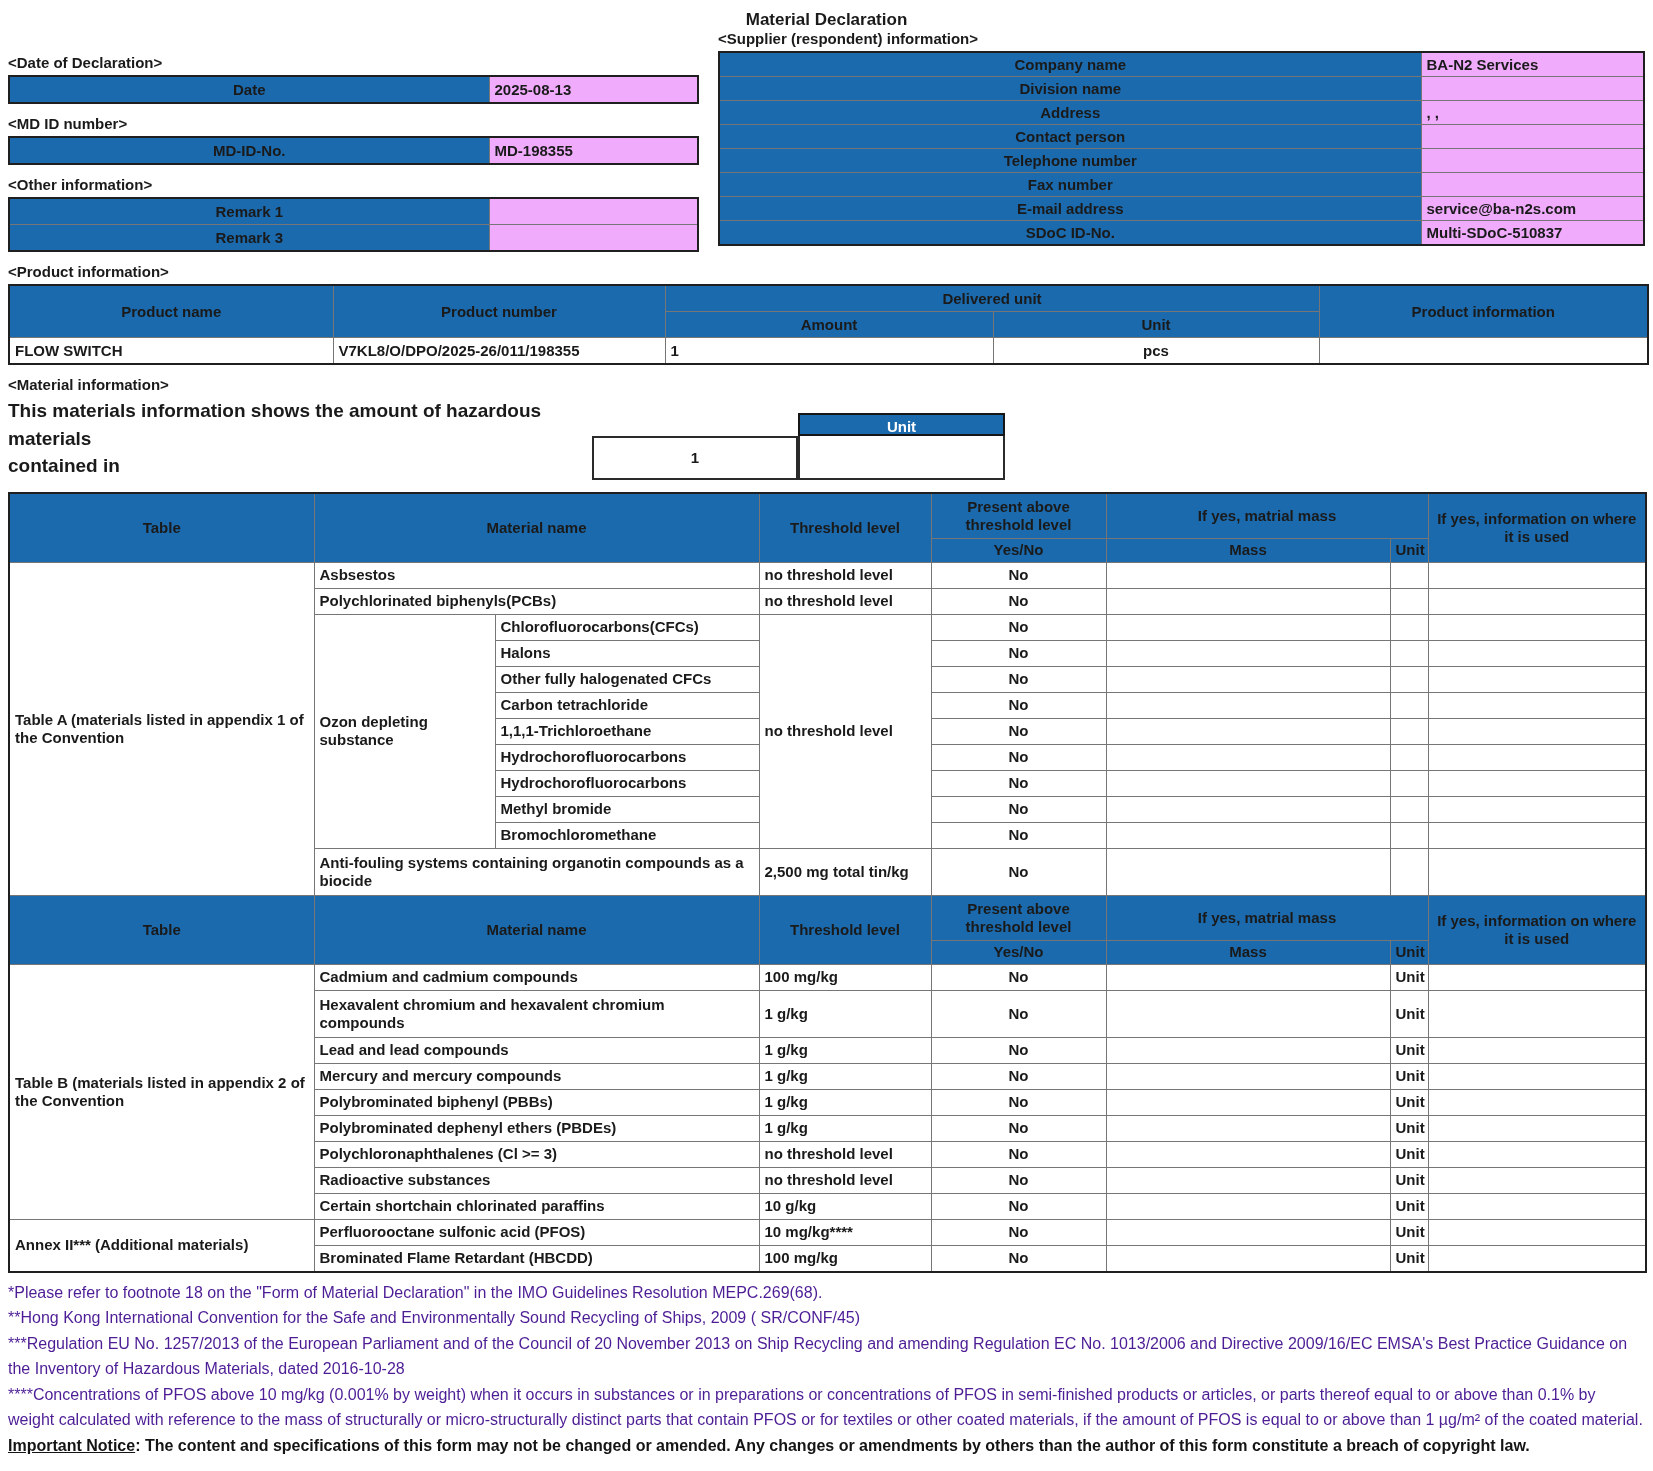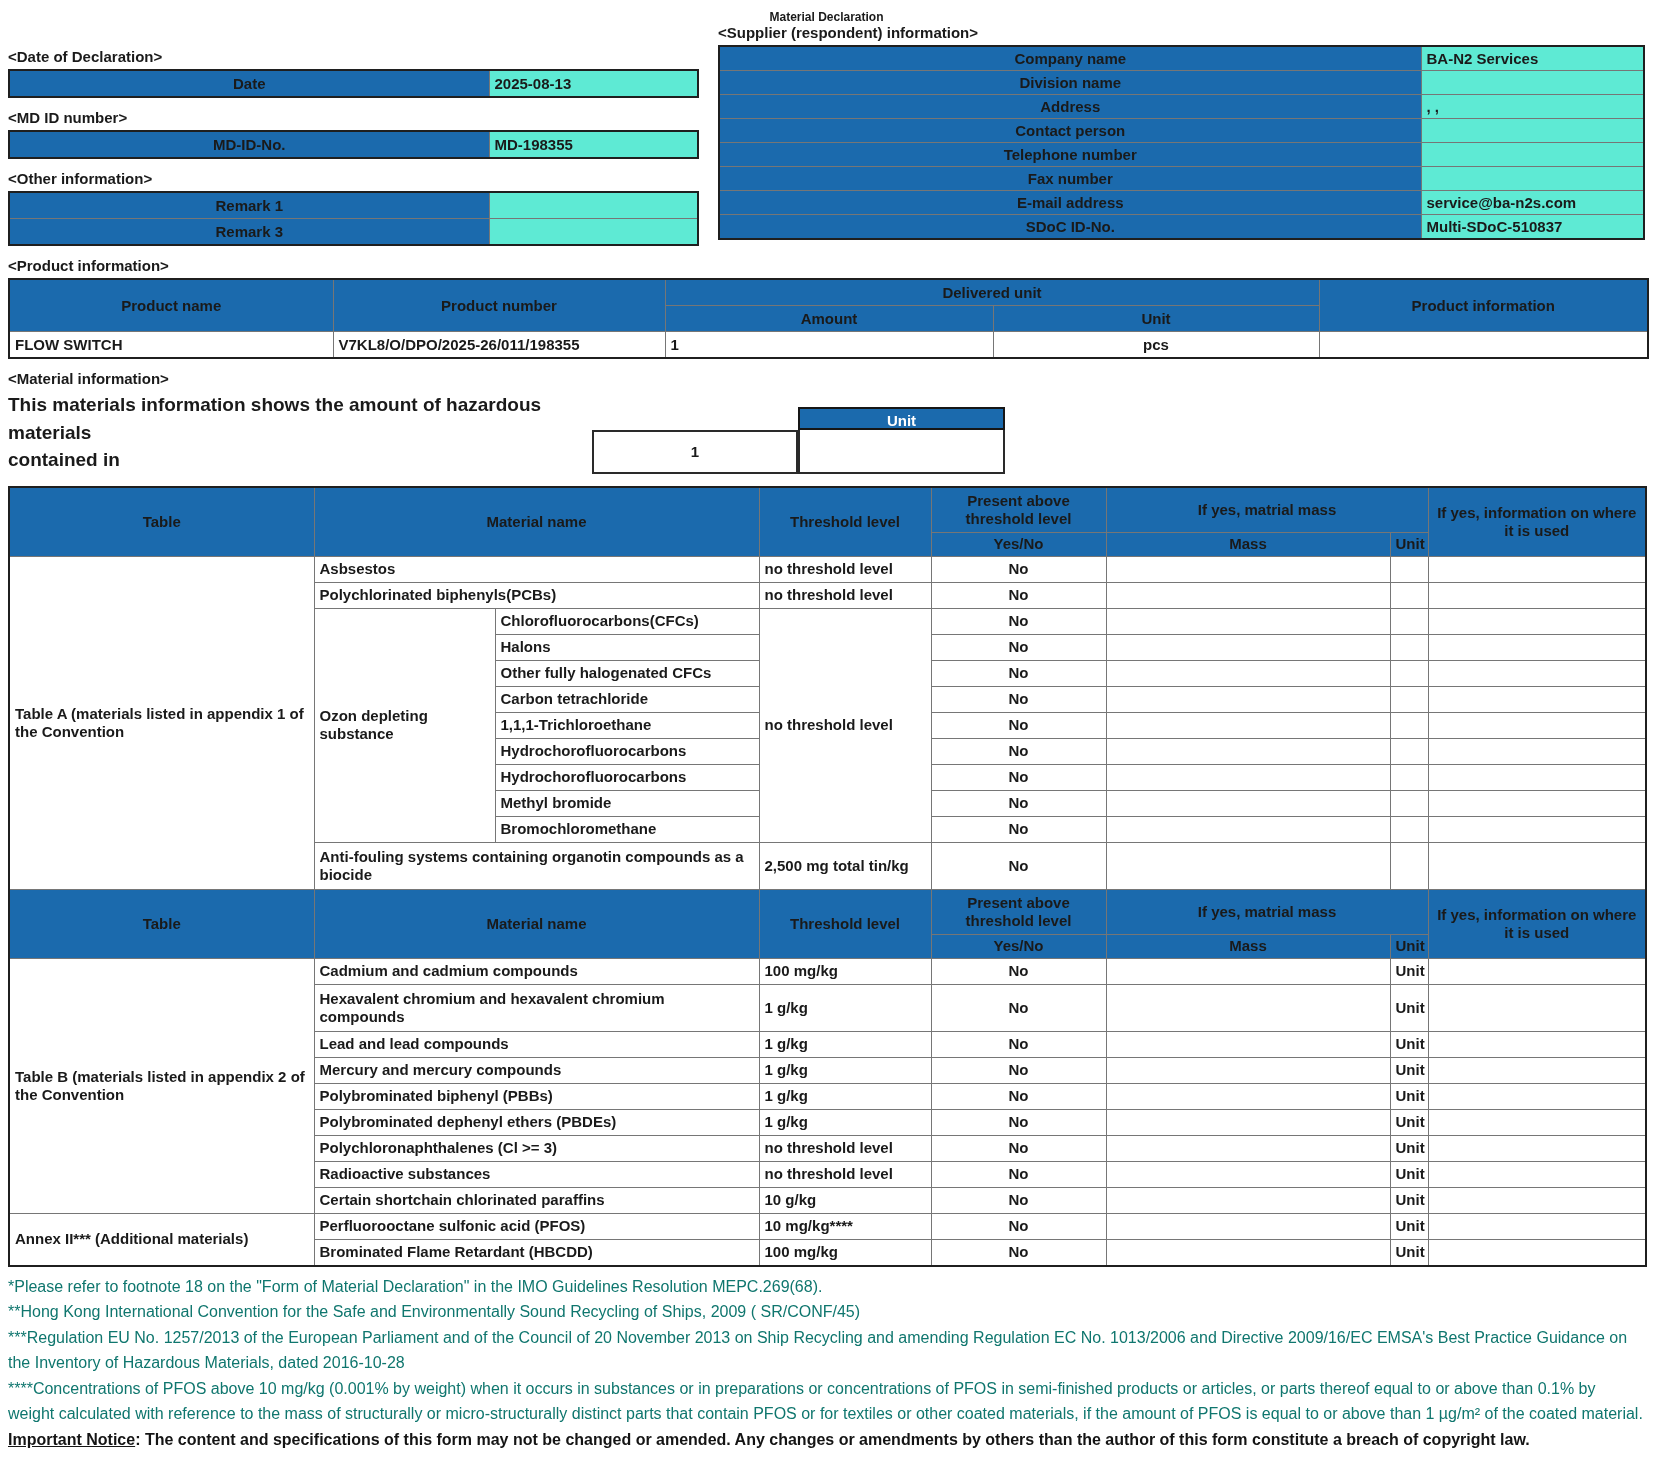--- a/index.html
+++ b/index.html
@@ -1,27 +1,27 @@
 <!DOCTYPE html>
 <html><head>
 <meta charset="utf-8">
 <style>
   html,body{margin:0;padding:0;background:#fff;}
   body{font-family:"Liberation Sans",sans-serif;color:#1a1a1a;}
   .page{width:1653px;box-sizing:border-box;padding:6px 8px 12px 8px;}
-  .title{text-align:center;font-size:12px;font-weight:bold;padding-top:4px;}
+  .title{text-align:center;font-size:17px;font-weight:bold;padding-top:4px;}
 
   .sec{font-size:15px;font-weight:bold;margin:11px 0 4px 0;}
   .sec.first{margin-top:24px;}
 
   table.f{border-collapse:collapse;table-layout:fixed;border:2px solid #1f1f1f;}
   table.f td{border:1px solid #767676;font-size:15px;font-weight:bold;color:#1a1a1a;
              padding:1px 5px;line-height:1.2;overflow:hidden;vertical-align:middle;}
   td.blue{background:#1B6AAD;color:#fff;text-align:center;border:2px solid #161616;}
-  td.val{background:#5eead4;}
+  td.val{background:#f0abfc;}
   .c{text-align:center;margin-left:21px;}
 
   .top{display:flex;align-items:flex-start;}
   .top-left{width:697px;}
   .top-right{margin-left:16px;flex:1;}
   .top-right .sec{margin-top:0;}
   table.kv{width:689px;}
   table.kv td{height:23px;}
   table.sup{width:925px;}
   table.sup td{height:21px;}
@@ -39,21 +39,21 @@
   .mi-unit .bc{height:44px;border:2px solid #2a2a2a;border-top:none;box-sizing:border-box;background:#fff;}
 
   table.mt{width:1637px;margin-top:12px;}
   table.mt td{height:23px;}
   table.mt tr.h1 td{height:42px;}
   table.mt tr.h2 td{height:21px;}
   table.mt td.tlabel{vertical-align:middle;}
   tr.tall td{height:44px;}
 
   .footnotes{margin-top:8px;}
-  .fn{font-size:16px;font-weight:normal;color:#0f766e;line-height:1.55;margin:1px 0;}
+  .fn{font-size:16px;font-weight:normal;color:#4c1d95;line-height:1.55;margin:1px 0;}
   .notice{font-size:16px;font-weight:bold;color:#141414;line-height:1.55;margin-top:2px;}
   .notice .u{text-decoration:underline;}
 </style>
 </head>
 <body>
 
 <div class="page">
 
   <div class="title">Material Declaration</div>
 

